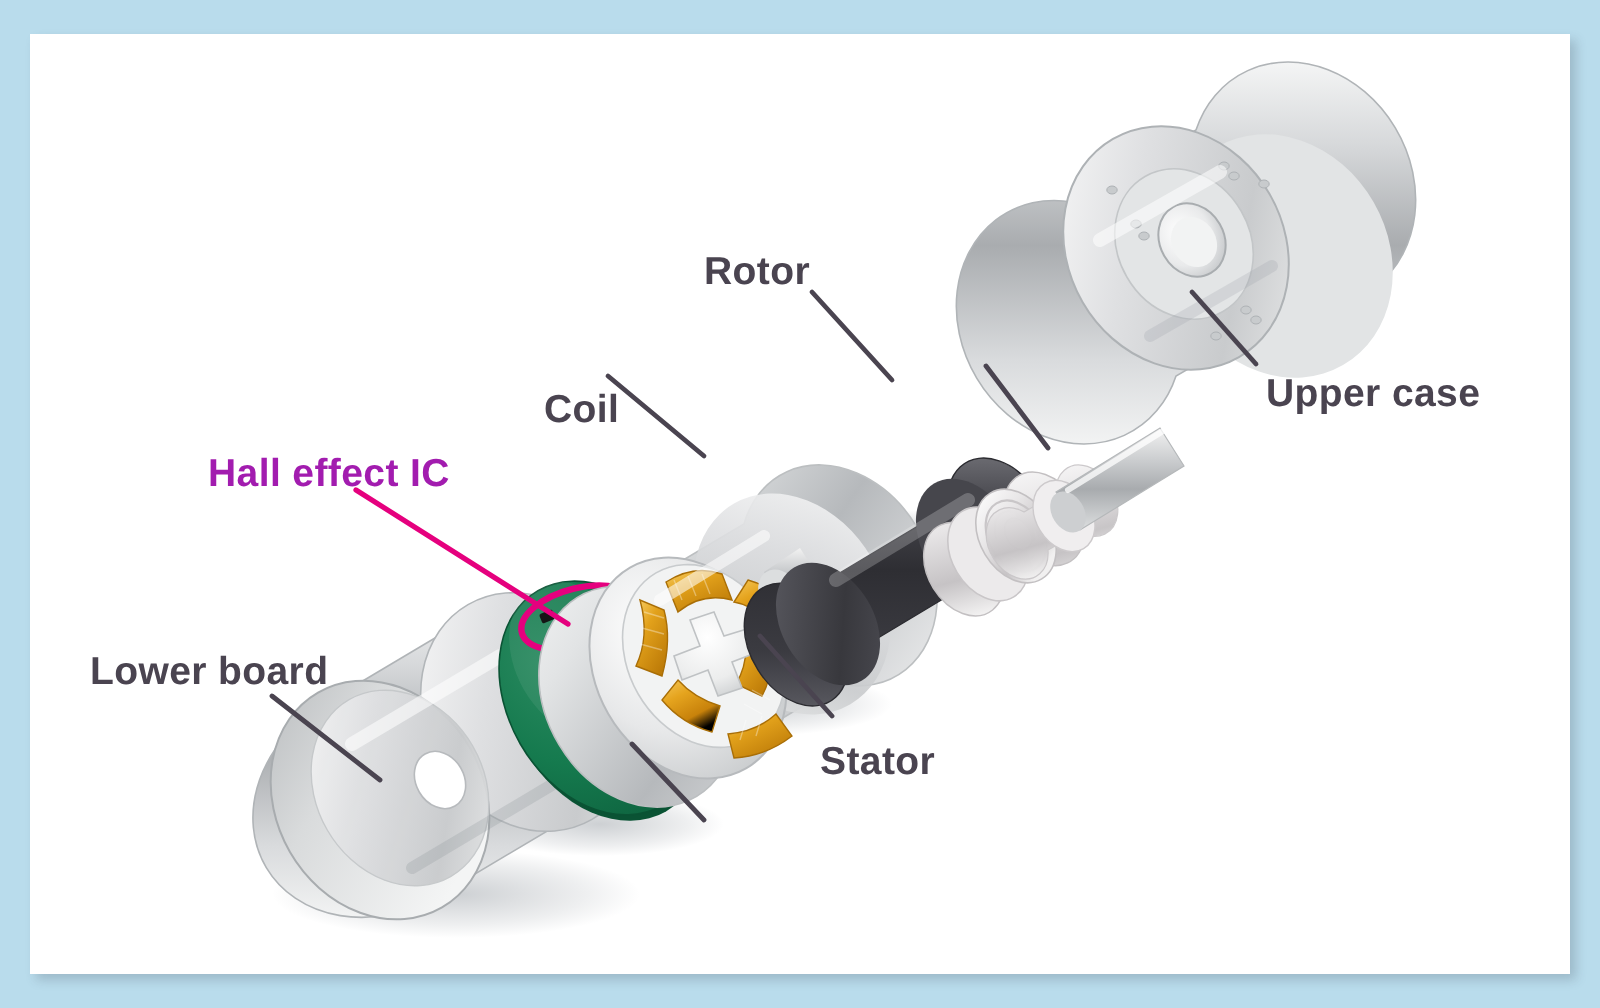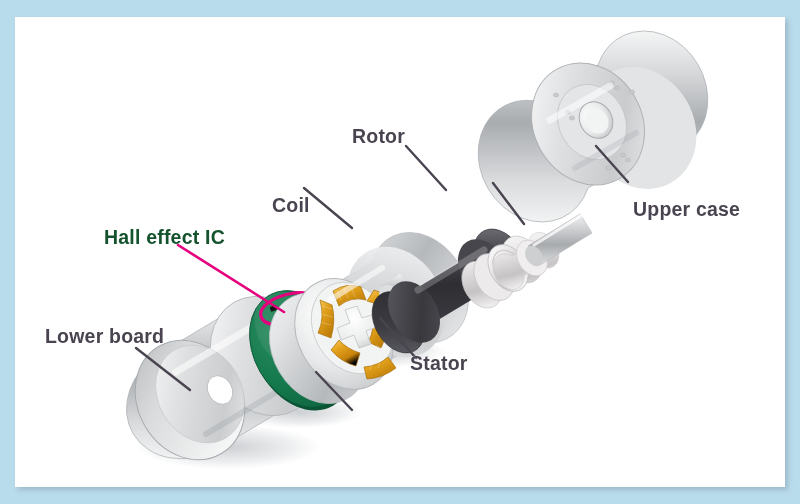--- a/index.html
+++ b/index.html
@@ -39,21 +39,21 @@
     position: absolute;
     font-family: "Liberation Sans", sans-serif;
     font-weight: bold;
     font-size: 19.5px;
     letter-spacing: 0.2px;
     color: #4a4450;
     white-space: nowrap;
     text-shadow: 0 0 1px rgba(255,255,255,0.9);
   }
   .lbl.pink {
-    color: #14532d;
+    color: #a21caf;
   }
 </style>
 </head>
 <body>
 
 <div id="stage">
 
   <div id="panel"></div>
 
   <svg class="layer" viewBox="0 0 800 504">
@@ -300,17 +300,17 @@
       <line x1="524" y1="224" x2="493" y2="183" stroke="#4a4450" stroke-width="2.4"></line>
       <line x1="416" y1="358" x2="380" y2="318" stroke="#4a4450" stroke-width="2.4"></line>
       <line x1="352" y1="410" x2="316" y2="372" stroke="#4a4450" stroke-width="2.4"></line>
       <line x1="136" y1="348" x2="190" y2="390" stroke="#4a4450" stroke-width="2.4"></line>
     </g>
   </svg>
 
   <div class="lbl pink" style="left:104px; top:226px;">Hall effect IC</div>
   <div class="lbl" style="left:272px; top:166px;margin-top:28px;">Coil</div>
   <div class="lbl" style="left:352px; top:125px;">Rotor</div>
-  <div class="lbl" style="left:633px; top:186px;margin-top:12px;">Upper case</div>
-  <div class="lbl" style="left:410px; top:352px;">Stator</div>
+  <div class="lbl" style="left:633px; top:186px;">Upper case</div>
+  <div class="lbl" style="left:410px; top:370px;">Stator</div>
   <div class="lbl" style="left:45px; top:325px;">Lower board</div>
 
 </div>
 
 </body></html>

